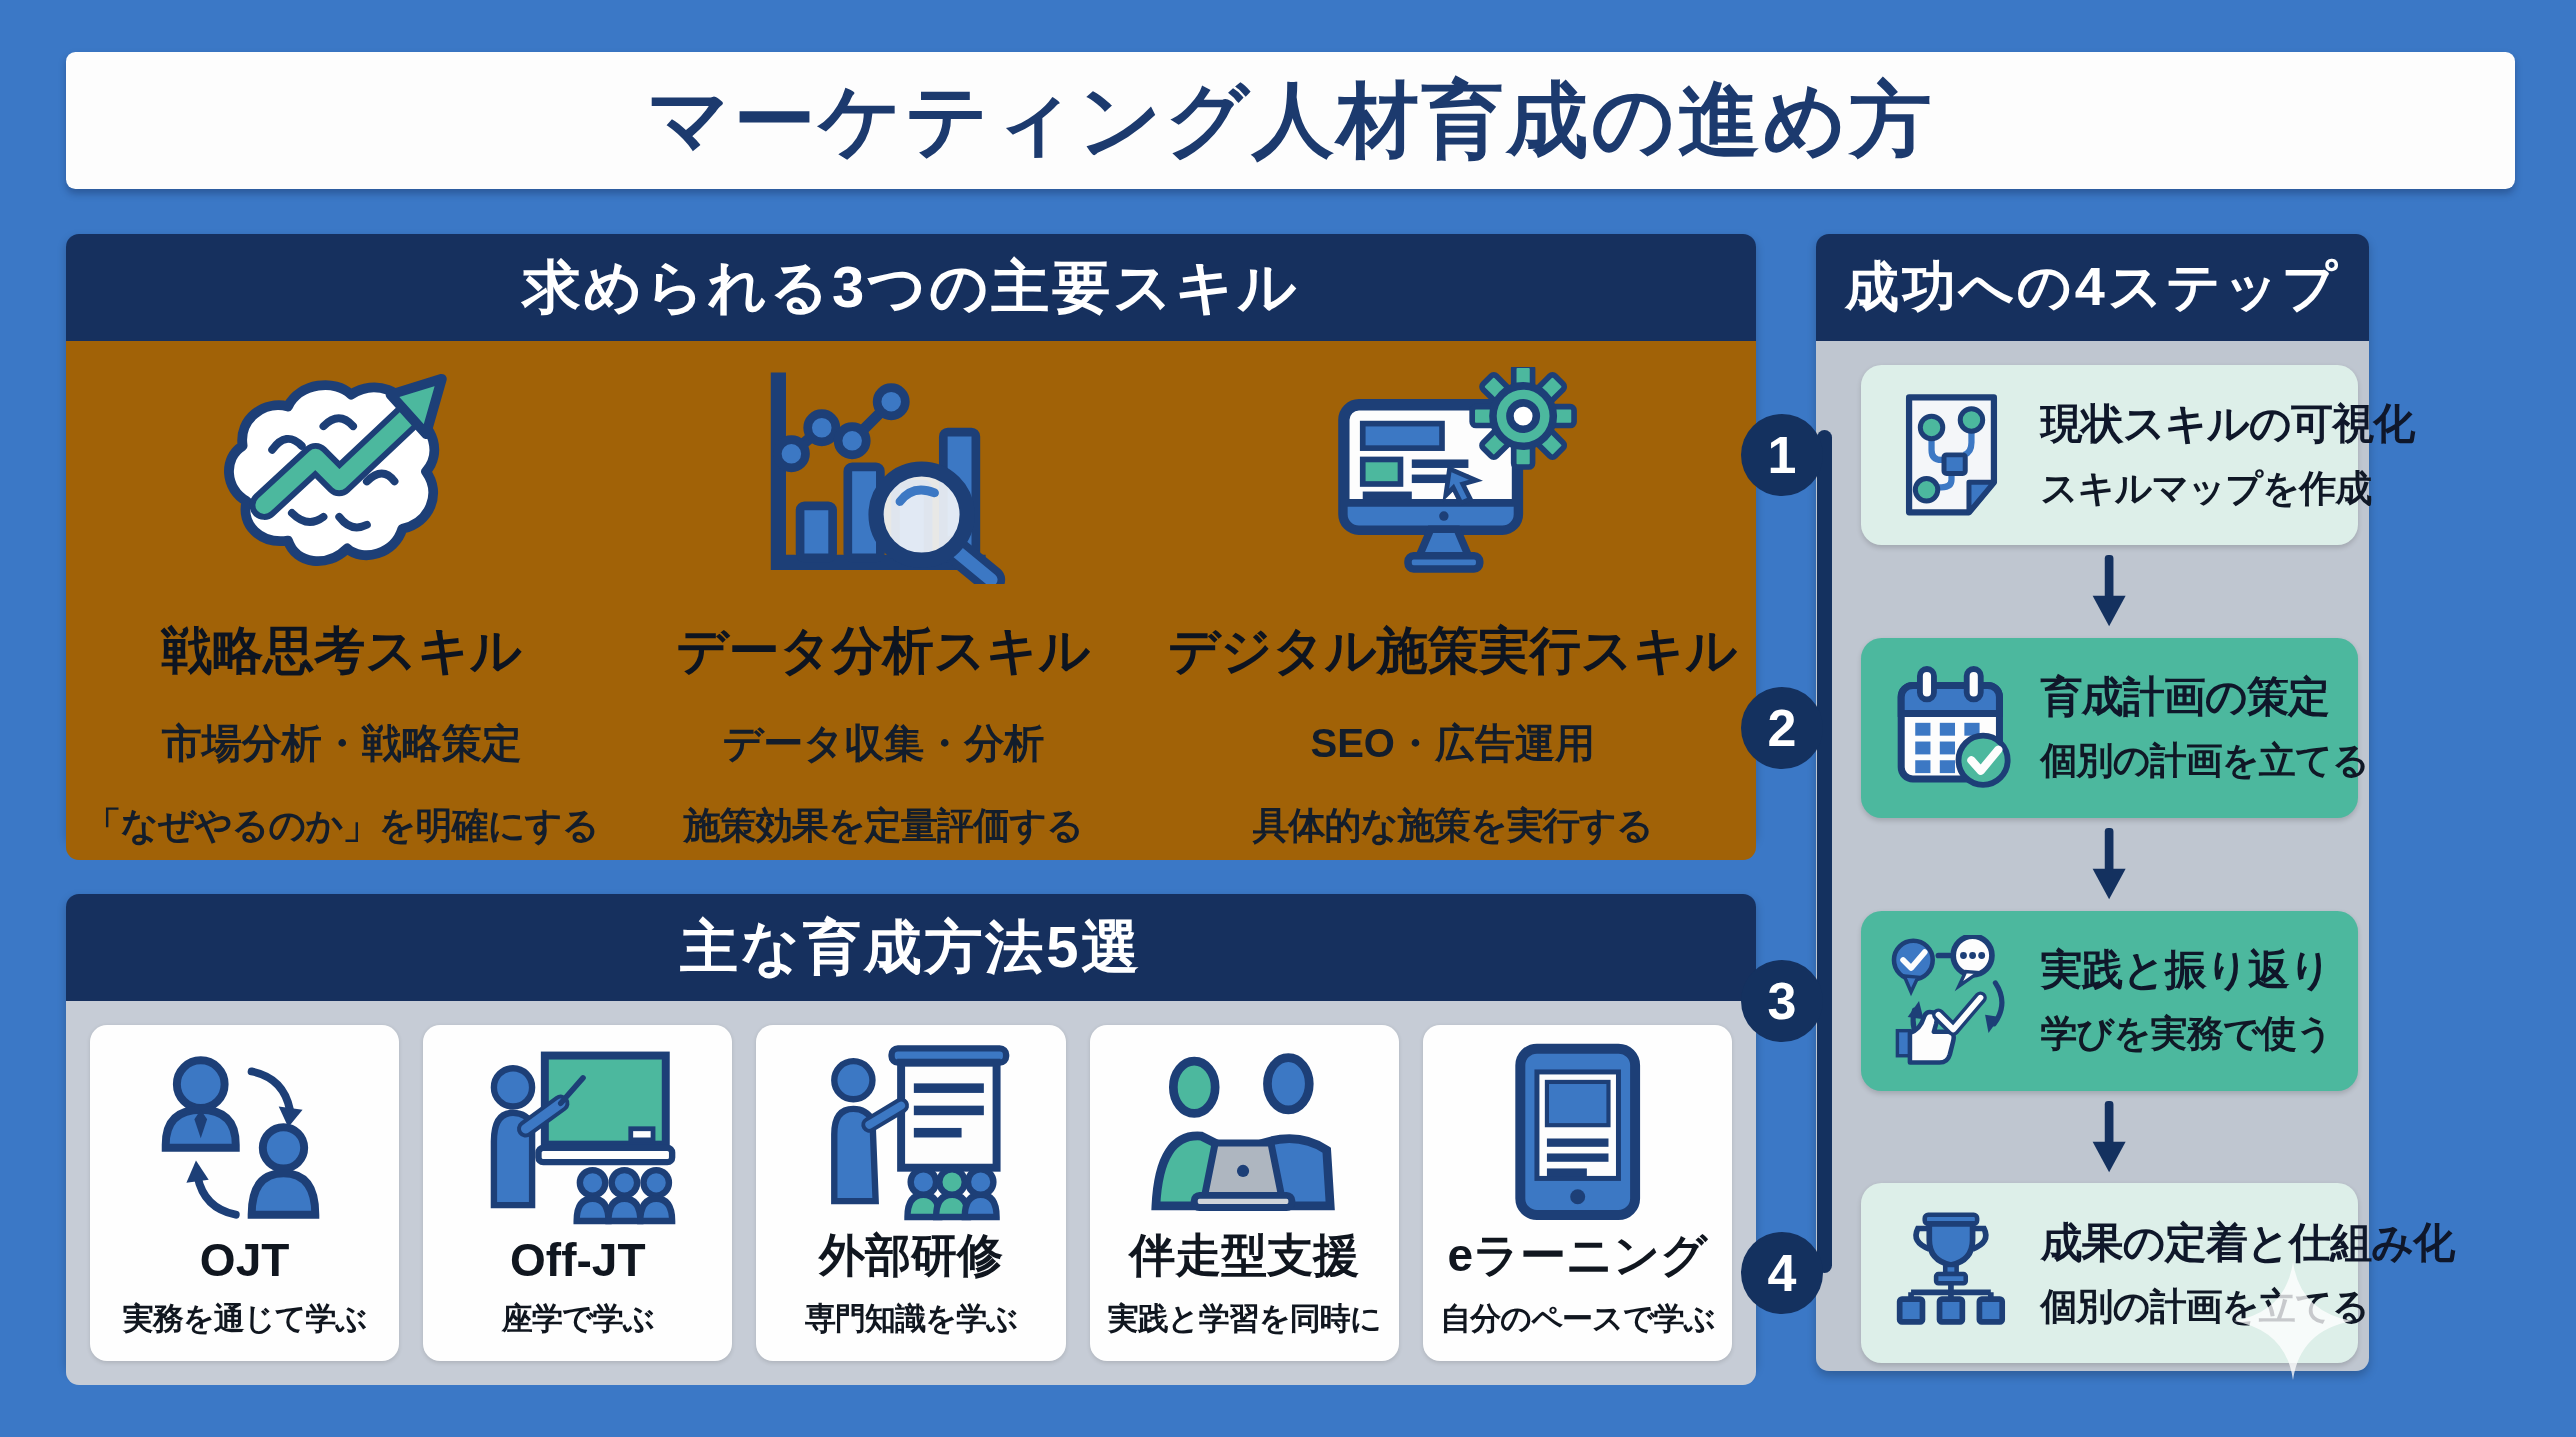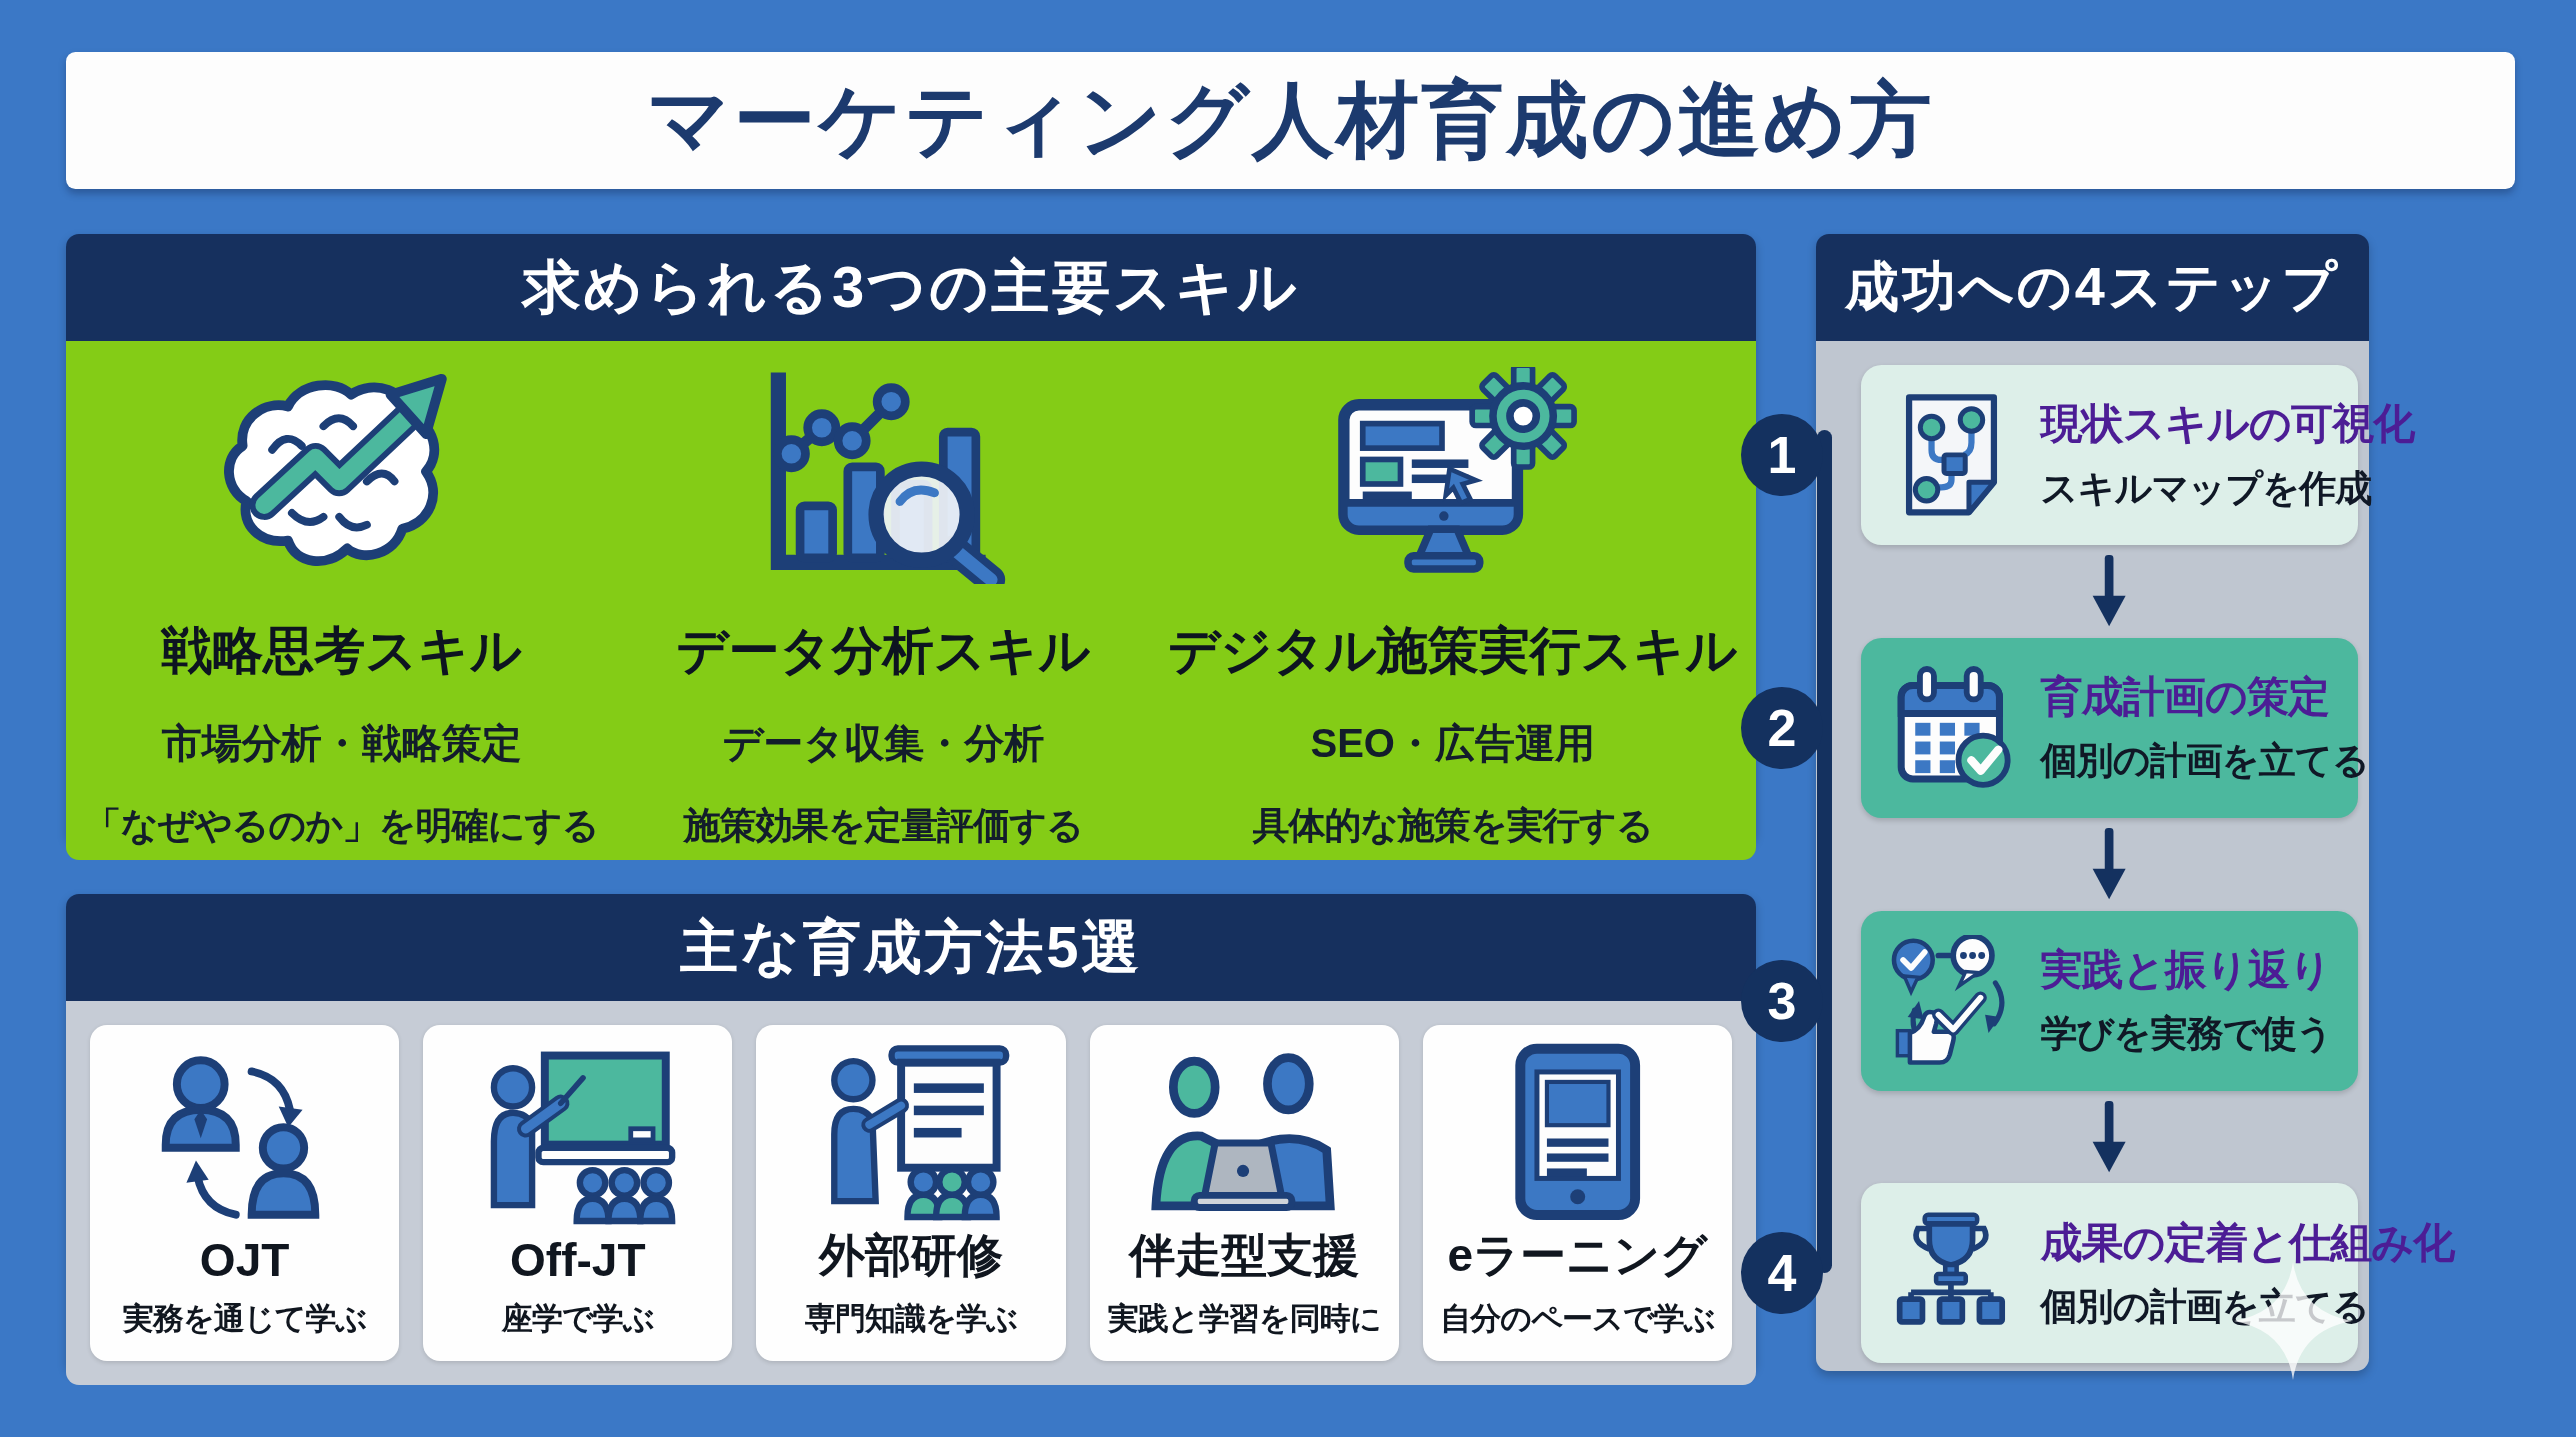--- a/index.html
+++ b/index.html
@@ -15,21 +15,21 @@
 
   
   .panel{position:absolute;display:flex;flex-direction:column;border-radius:13px;
     box-shadow:0 4.7px 9.4px rgba(0,0,0,.22)}
   .panel-header{flex:none;height:107px;background:#16305e;border-radius:13px 13px 0 0;
     display:flex;align-items:center;justify-content:center;color:#fff;font-weight:700;
     font-size:58px;letter-spacing:2.8px;white-space:nowrap}
 
   
   .skills-panel{left:66px;top:234px;width:1690px;height:608px}
-  .skills-body{flex:1;background:#84cc16;border-radius:0 0 13px 13px;display:flex;align-items:center;padding:13px 5.6px 9.4px}
+  .skills-body{flex:1;background:#a16207;border-radius:0 0 13px 13px;display:flex;align-items:center;padding:13px 5.6px 9.4px}
   .skill-col{flex:1;display:flex;flex-direction:column;align-items:center;text-align:center;padding:0 13px}
   .skill-divider{flex:none;width:2.8px;background:#c7cdd8;margin:47px 0;border-radius:1.9px}
   .skill-icon{height:242px;display:flex;align-items:center;justify-content:center}
   .skill-icon svg{height:217px;width:auto}
   .skill-title{font-size:51px;font-weight:800;color:#0d1420;margin-top:20.6px;white-space:nowrap}
   .skill-line1{font-size:40px;font-weight:700;color:#131d2b;margin-top:30px;white-space:nowrap}
   .skill-line2{font-size:37px;font-weight:700;color:#131d2b;margin-top:30px;white-space:nowrap;letter-spacing:-0.9px}
 
   
   .methods-panel{left:66px;top:894px;width:1690px;height:477px}
@@ -51,21 +51,21 @@
   .step-card{border-radius:20.6px;min-height:180px;display:flex;align-items:center;gap:22.5px;
     padding:19px 17px 19px 24px;position:relative;box-shadow:0 2.8px 5.6px rgba(0,0,0,.15)}
   .step-card.light{background:#ddefe9}
   .step-card.teal{background:#4cb89e}
   .step-number{position:absolute;left:-120px;top:50%;transform:translateY(-50%);
     width:82px;height:82px;border-radius:50%;background:#14315f;color:#fff;
     display:flex;align-items:center;justify-content:center;font-size:52px;font-weight:800}
   .step-icon{flex:none;width:133px;height:133px;display:flex;align-items:center;justify-content:center}
   .step-icon svg{width:131px;height:131px}
   .step-text{display:flex;flex-direction:column}
-  .step-title{font-size:42px;font-weight:800;color:#4c1d95;white-space:nowrap;letter-spacing:-0.9px}
+  .step-title{font-size:42px;font-weight:800;color:#0f172a;white-space:nowrap;letter-spacing:-0.9px}
   .step-desc{font-size:37px;font-weight:700;color:#101826;margin-top:11.2px;white-space:nowrap;letter-spacing:-0.9px}
   .step-arrow-row{flex:1;display:flex;align-items:center;justify-content:center;min-height:56px}
   .step-arrow-row svg{height:73px;width:auto}
   .sparkle{position:absolute;right:5.6px;bottom:-17px;width:118px;height:118px;opacity:.9;pointer-events:none}
 </style>
 </head>
 <body>
 
 <div class="stage">
 

